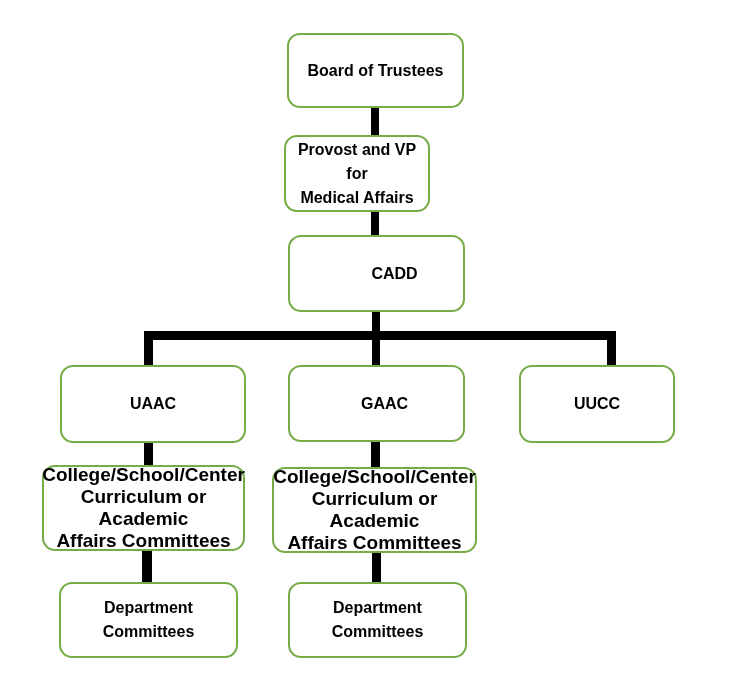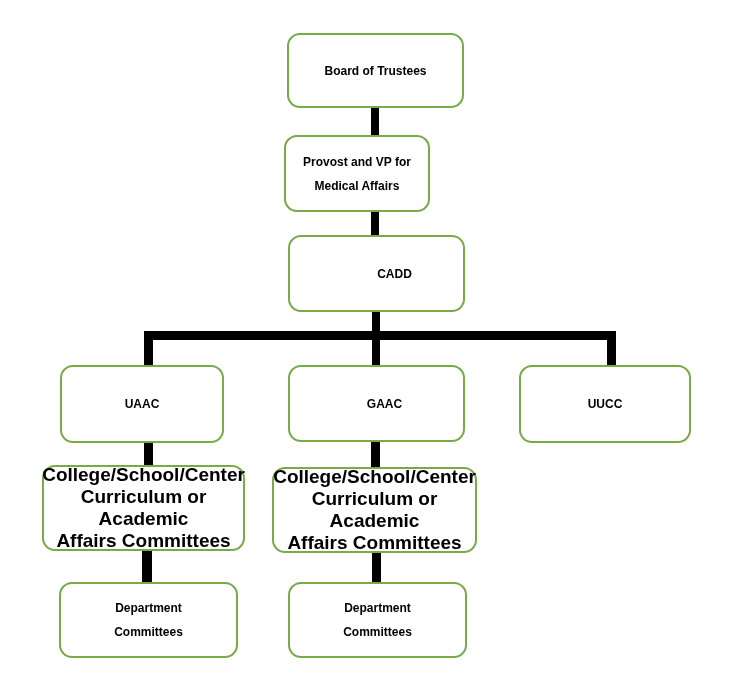--- a/index.html
+++ b/index.html
@@ -24,35 +24,35 @@
     display: flex;
     align-items: center;
     justify-content: center;
     text-align: center;
     color: #000000;
     font-weight: bold;
     white-space: pre-line;
     z-index: 2;
   }
   .node .label { white-space: pre-line; }
-  .fs16 { font-size: 12px; line-height: 24px; }
+  .fs16 { font-size: 16px; line-height: 24px; }
   .fs15 { font-size: 19px; line-height: 22px; }
   .connector {
     position: absolute;
     background: #000000;
     z-index: 1;
   }
 
   
   #n-board   { left: 287px; top: 33px;  width: 177px; height: 75px; }
   #n-provost { left: 284px; top: 135px; width: 146px; height: 77px; }
   #n-cadd    { left: 288px; top: 235px; width: 177px; height: 77px; padding-left: 36px; }
-  #n-uaac    { left: 60px;  top: 365px; width: 164px; height: 78px; }
+  #n-uaac    { left: 60px;  top: 365px; width: 186px; height: 78px; }
   #n-gaac    { left: 288px; top: 365px; width: 177px; height: 77px; padding-left: 16px; }
-  #n-uucc    { left: 519px; top: 365px; width: 172px; height: 78px; }
+  #n-uucc    { left: 519px; top: 365px; width: 156px; height: 78px; }
   #n-uaac-college { left: 42px;  top: 465px; width: 203px; height: 86px; }
   #n-gaac-college { left: 272px; top: 467px; width: 205px; height: 86px; }
   #n-uaac-dept    { left: 59px;  top: 582px; width: 179px; height: 76px; }
   #n-gaac-dept    { left: 288px; top: 582px; width: 179px; height: 76px; }
 
   
   #c-board-provost   { left: 371px; top: 107px; width: 8px;   height: 30px; }
   #c-provost-cadd    { left: 371px; top: 211px; width: 8px;   height: 26px; }
   #c-cadd-trunk      { left: 372px; top: 311px; width: 8px;   height: 22px; }
   #c-hline           { left: 144px; top: 331px; width: 472px; height: 9px;  }

